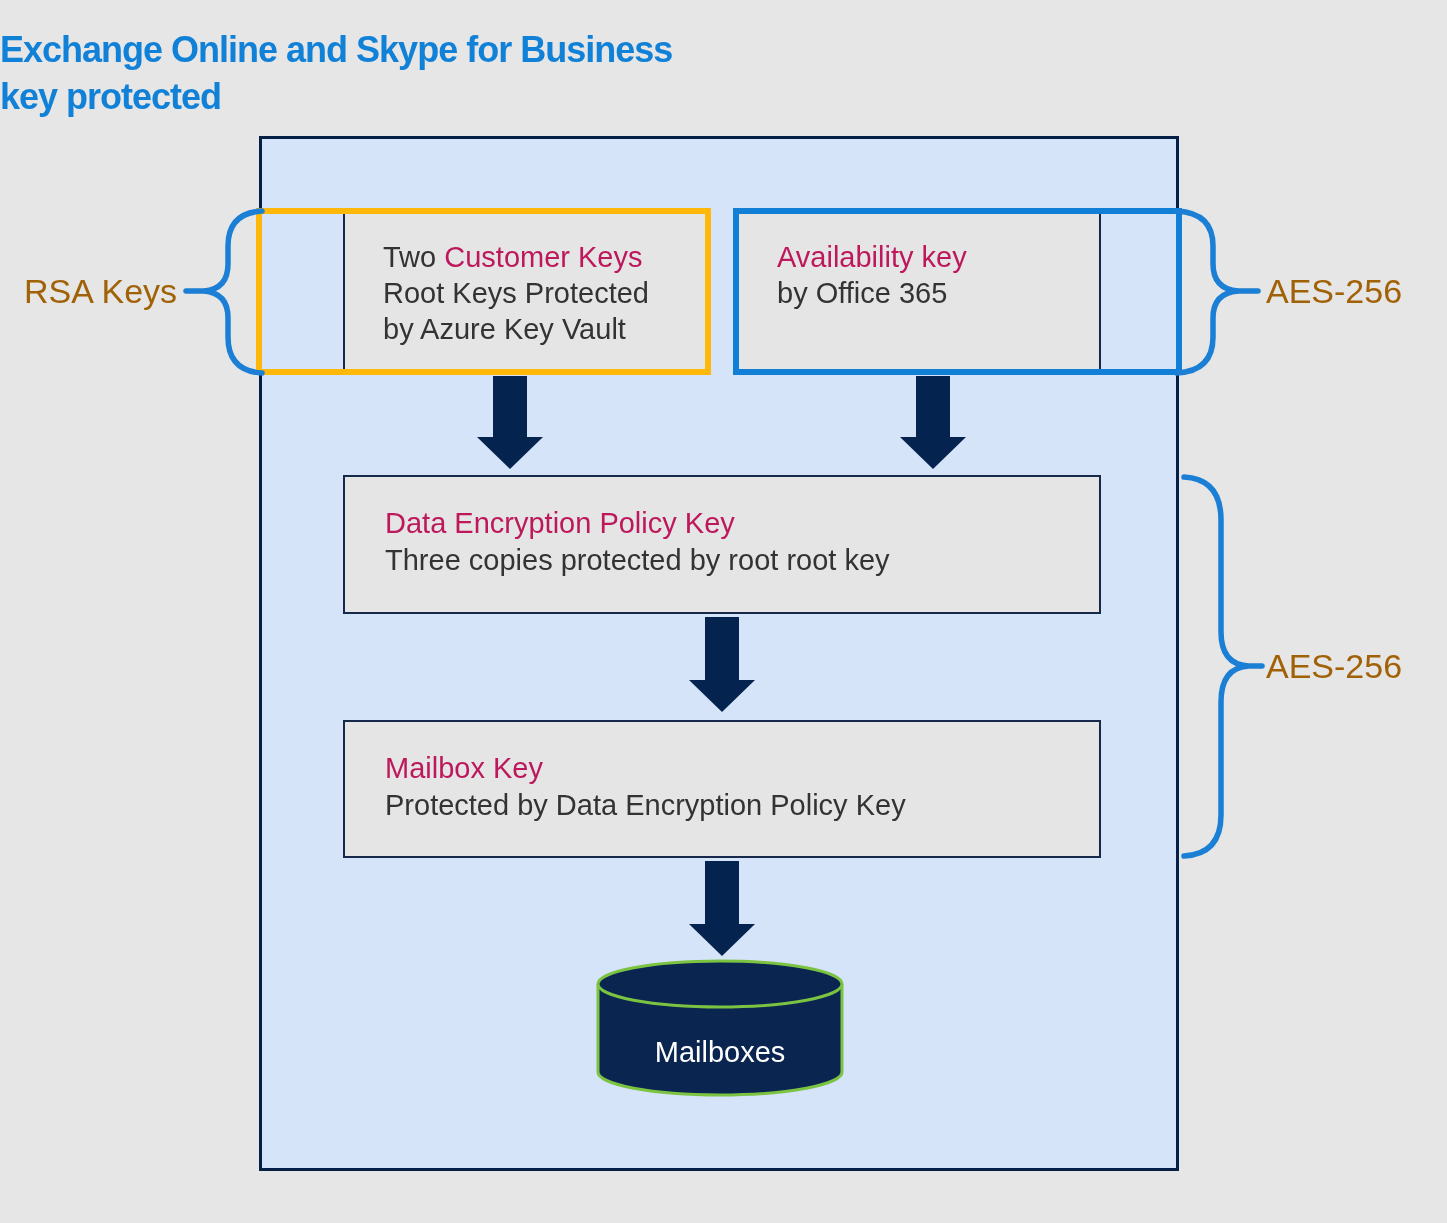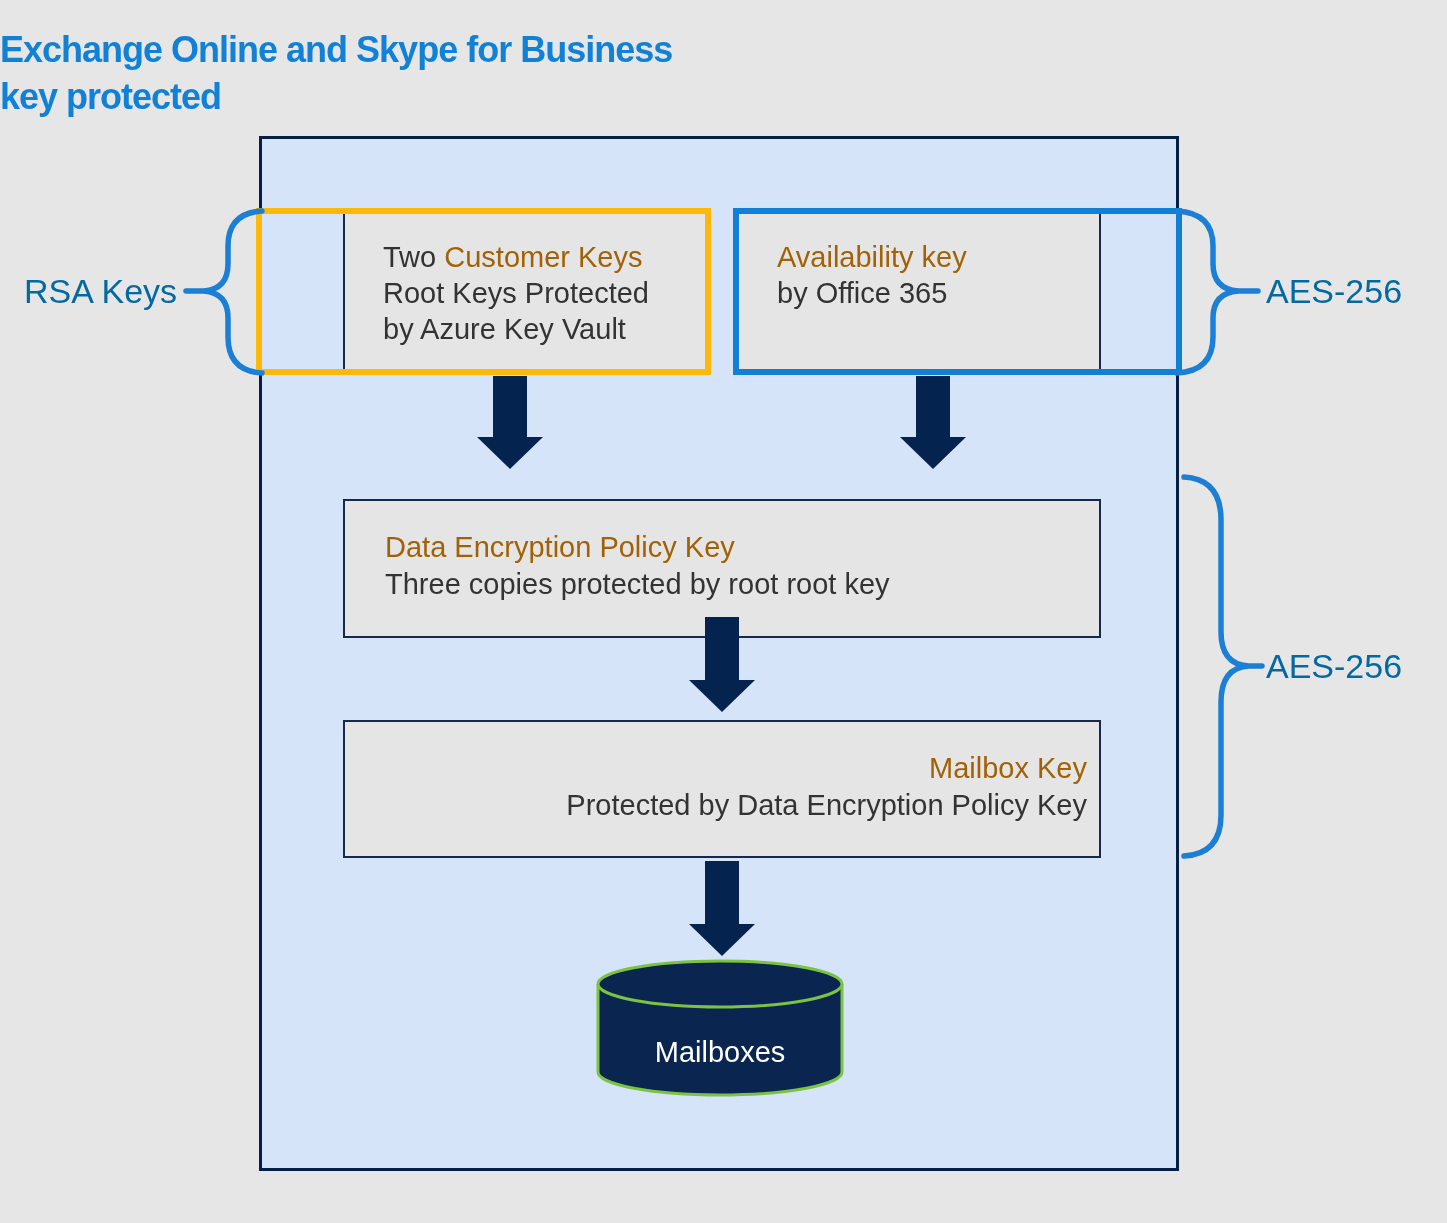--- a/index.html
+++ b/index.html
@@ -30,35 +30,35 @@
   }
   .gray-box {
     position: absolute;
     background: #e5e5e5;
     border: 2px solid #16294b;
     box-sizing: border-box;
     color: #333333;
     font-size: 29px;
     line-height: 36px;
   }
-  .gray-box .green { color: #a16207; }
+  .gray-box .green { color: #be185d; }
   .box-customer { left: 343px; top: 211px; width: 366px; height: 161px; padding: 26px 10px 0 38px; }
   .box-availability { left: 737px; top: 211px; width: 364px; height: 161px; padding: 26px 2px 0 38px; }
-  .box-dep { left: 343px; top: 475px; width: 758px; height: 139px; padding: 28px 10px 0 40px; line-height: 37px; margin-top: 24px; }
-  .box-mailboxkey { left: 343px; top: 720px; width: 758px; height: 138px; padding: 28px 12px 0 40px; line-height: 37px; text-align: right; }
+  .box-dep { left: 343px; top: 475px; width: 758px; height: 139px; padding: 28px 10px 0 40px; line-height: 37px; }
+  .box-mailboxkey { left: 343px; top: 720px; width: 758px; height: 138px; padding: 28px 6px 0 40px; line-height: 37px; }
   .accent-rect {
     position: absolute;
     box-sizing: border-box;
     background: transparent;
   }
   .rect-orange { left: 256px; top: 208px; width: 455px; height: 167px; border: 6px solid #fdb80a; }
   .rect-blue   { left: 733px; top: 208px; width: 449px; height: 167px; border: 6px solid #117fd6; }
   .side-label {
     position: absolute;
-    color: #0369a1;
+    color: #a16207;
     font-size: 34px;
     line-height: 40px;
     white-space: nowrap;
   }
   .label-rsa { left: 24px; top: 271px; width: 150px; text-align: right; }
   .label-aes-top { left: 1266px; top: 271px; }
   .label-aes-bottom { left: 1266px; top: 646px; }
   svg.overlay {
     position: absolute;
     left: 0; top: 0;

